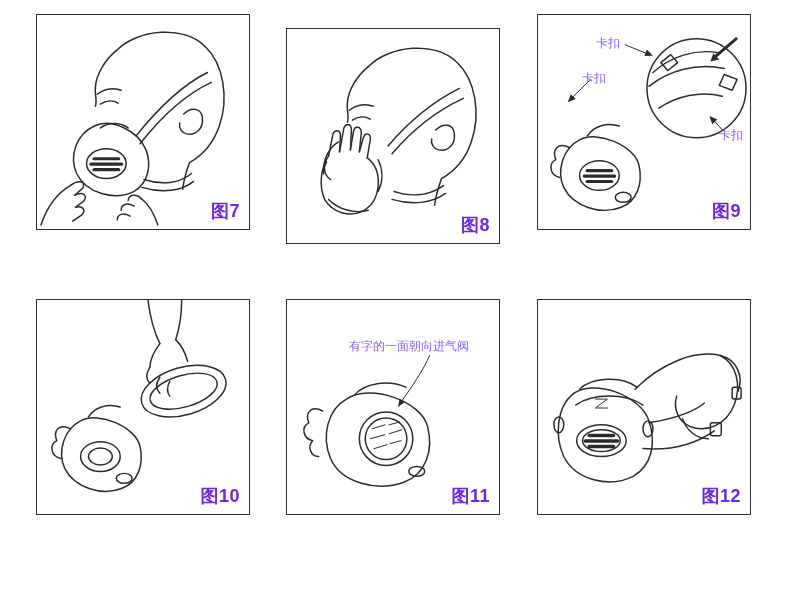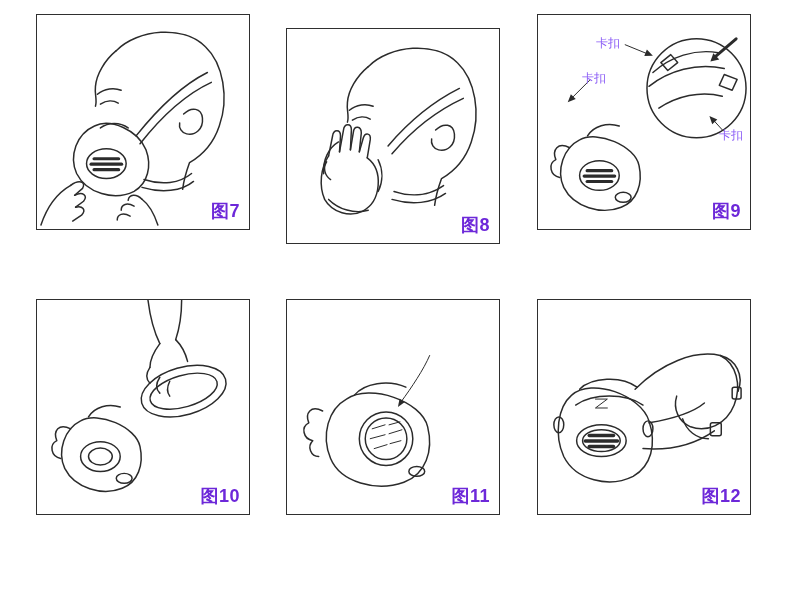--- a/index.html
+++ b/index.html
@@ -150,20 +150,21 @@
         <path class="ln2" d="M86 130 l 13 -4"></path>
         <path class="ln2" d="M103 126 l 11 -3"></path>
         <path class="ln2" d="M84 140 l 15 -4"></path>
         <path class="ln2" d="M103 135 l 13 -4"></path>
         <path class="ln2" d="M88 150 l 13 -4"></path>
         <path class="ln2" d="M104 145 l 11 -3"></path>
         <ellipse cx="131" cy="173" rx="8" ry="5"></ellipse>
         <path d="M36 112 C 24 106 18 114 22 124 C 14 128 16 140 26 142 C 20 148 24 158 32 158"></path>
       </g>
     </svg>
+    <span class="annot" style="left:62px; top:38px;">有字的一面朝向进气阀</span>
     <span class="fig-label">图11</span>
   </section>
 
   <section class="panel p6">
     <svg class="art" viewBox="0 0 214 216">
       <g class="ln">
         <path d="M98 90 C 124 64 158 50 184 56 C 200 60 208 76 202 92"></path>
         <path d="M184 56 C 200 64 206 86 198 106 C 190 126 170 134 154 128 C 142 123 136 110 140 97"></path>
         <path d="M146 120 C 150 132 160 140 172 140"></path>
         <path d="M112 124 C 136 120 156 114 168 104"></path>

